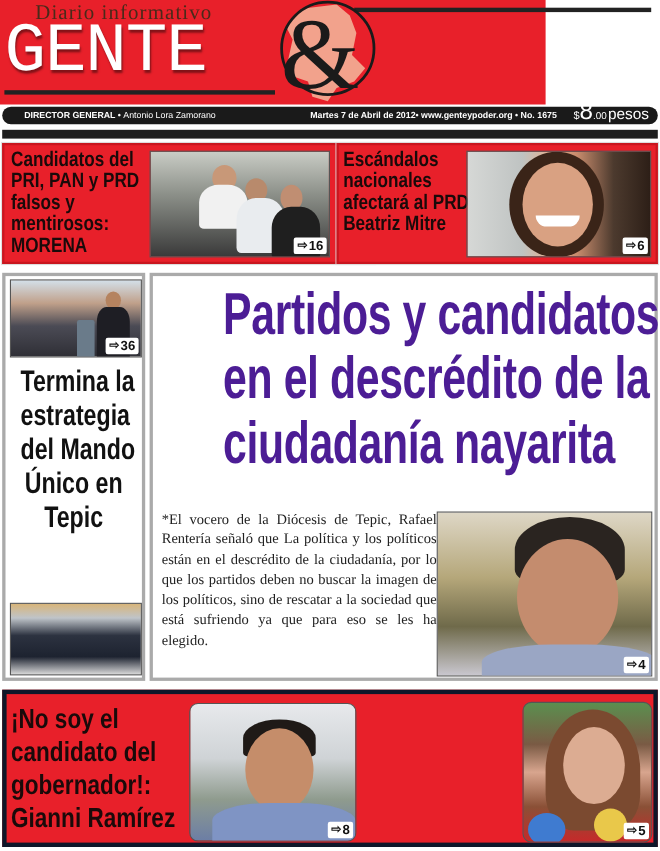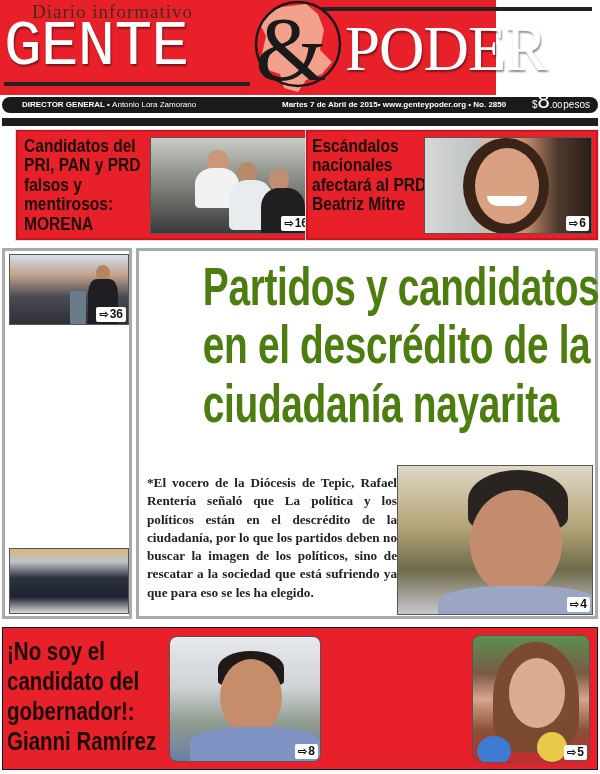--- a/index.html
+++ b/index.html
@@ -17,27 +17,27 @@
   .mast-emblem { position: absolute; left: 236px; top: 0px; width: 110px; height: 95px; }
 
   .infobar { position: absolute; left: 2px; top: 97px; width: 596px; height: 16px; background: #1a1a1a; border-radius: 8px; color: #fff; font-size: 8px; font-weight: bold; text-decoration: underline; }
   .info-director { position: absolute; left: 20px; top: 3px; }
   .info-director .name { font-weight: normal; }
   .info-date { position: absolute; left: 280px; top: 3px; }
   .info-price { position: absolute; right: 8px; top: -7px; color: #fff; font-weight: normal; display: flex; align-items: baseline; }
   .info-price .cur { font-size: 10px; }
   .info-price .big { font-size: 22px; line-height: 1; }
   .info-price .cents { font-size: 9px; }
-  .info-price .pesos { font-size: 10px; margin-left: 1px; }
+  .info-price .pesos { font-size: 14px; margin-left: 1px; }
 
   .darkbar { position: absolute; left: 2px; top: 118px; width: 596px; height: 8px; background: #1e1e1e; }
 
   
   .top-story { position: absolute; top: 130px; height: 110px; background: #e8202a; border: 2px solid #c9161f; box-shadow: 0 0 0 1px #ddd; }
-  .top-story.s1 { left: 16px; width: 339px; }
+  .top-story.s1 { left: 2px; width: 339px; }
   .top-story.s2 { left: 306px; width: 292px; }
   .hl-red { position: absolute; font-family: "Liberation Sans", sans-serif; font-weight: bold; color: #1a0a0a; line-height: 1.02; transform-origin: left top; }
   .s1 .hl-red { left: 6px; top: 4px; font-size: 19px; transform: scaleX(0.82); width: 160px; }
   .s2 .hl-red { left: 4px; top: 4px; font-size: 19px; transform: scaleX(0.82); width: 165px; }
 
   .photo { position: absolute; overflow: hidden; border: 1px solid #555; }
   .photo-tag { position: absolute; right: 2px; bottom: 2px; background: #fff; color: #111; font-weight: bold; font-size: 12px; padding: 0 3px; line-height: 15px; border-radius: 2px; display: flex; align-items: center; gap: 1px; }
   .photo-tag .arrow { font-size: 11px; }
 
   .s1 .photo { left: 132px; top: 5px; width: 164px; height: 97px; background: linear-gradient(180deg,#c9ccc5 0%,#8d918a 40%,#3a3a3a 100%); }
@@ -47,56 +47,55 @@
   .blob { position: absolute; border-radius: 50%; }
 
   
   .left-col { position: absolute; left: 2px; top: 248px; width: 130px; height: 371px; background: #fff; border: 3px solid #aaa; }
   .lc-photo-top { left: 4px; top: 3px; width: 120px; height: 71px; background: linear-gradient(180deg,#d3dfe8 0%,#c0a08a 30%,#4b4b55 60%,#2f2f36 100%); }
   .lc-headline { position: absolute; left: 0; top: 80px; width: 124px; text-align: center; font-weight: bold; font-size: 27px; line-height: 1.15; color: #111; }
   .lc-headline span.line { display: block; transform: scaleX(0.78); transform-origin: center; white-space: nowrap; }
   .lc-photo-bottom { left: 4px; top: 297px; width: 120px; height: 66px; background: linear-gradient(180deg,#d8b57a 0%,#bfc4c9 20%,#2c3240 45%,#1d2330 75%,#d9d9d9 100%); }
 
   .main-box { position: absolute; left: 136px; top: 248px; width: 462px; height: 371px; background: #fff; border: 3px solid #aaa; }
-  .main-headline { position: absolute; left: 0; top: 6px; width: 456px; text-align: right; font-weight: bold; color: #4d7c0f; font-size: 54px; line-height: 1.08; }
+  .main-headline { position: absolute; left: 0; top: 6px; width: 456px; text-align: right; font-weight: bold; color: #4c1d95; font-size: 54px; line-height: 1.08; }
   .main-headline span.line { display: block; transform: scaleX(0.72); transform-origin: center; white-space: nowrap; letter-spacing: -0.5px; }
-  .main-body { position: absolute; left: 8px; top: 212px; width: 250px; font-family: "Liberation Serif", serif; font-weight: bold; color: #222; font-size: 13.2px; line-height: 18.3px; text-align: justify; margin-top: 11px; }
+  .main-body { position: absolute; left: 8px; top: 212px; width: 250px; font-family: "Liberation Serif", serif; font-weight: normal; color: #222; font-size: 13.2px; line-height: 18.3px; text-align: justify; }
   .main-photo { left: 258px; top: 214px; width: 196px; height: 150px; background: linear-gradient(180deg,#ded7c6 0%,#b5a77a 40%,#6f6a4a 70%,#c9c7cf 100%); }
 
   
-  .bottom-band { position: absolute; left: 2px; top: 627px; width: 596px; height: 143px; background: #e8202a; border: 1px solid #0f172a; }
+  .bottom-band { position: absolute; left: 2px; top: 627px; width: 596px; height: 143px; background: #e8202a; border: 4px solid #0f172a; }
   .b1-headline { position: absolute; left: 4px; top: 8px; width: 160px; font-weight: bold; font-size: 25px; line-height: 1.2; color: #1a0a0a; }
   .b1-headline span.line { display: block; white-space: nowrap; transform: scaleX(0.82); transform-origin: left; }
   .b1-photo { left: 166px; top: 8px; width: 152px; height: 126px; border-radius: 8px; background: linear-gradient(180deg,#e7e9ec 0%,#cfd3d6 40%,#8f9b8e 70%,#6c7ea5 100%); }
   .b2-headline { position: absolute; left: 334px; top: 4px; width: 140px; font-weight: bold; font-size: 18px; line-height: 1.39; color: #1a0a0a; }
   .b2-headline span.line { display: block; white-space: nowrap; transform: scaleX(0.86); transform-origin: left; }
   .b2-photo { left: 469px; top: 7px; width: 118px; height: 128px; border-radius: 8px; background: linear-gradient(180deg,#5b8f4f 0%,#7a5a44 30%,#d8a58e 50%,#8a5036 75%,#c52a2a 100%); }
 </style>
 </head>
 <body>
 
 <div class="masthead">
   <div class="mast-rule-top"></div>
   <div class="mast-tagline-top">Diario informativo</div>
   <div class="mast-gente">GENTE</div>
   <svg class="mast-emblem" viewBox="0 0 110 95">
     <path d="M38 8 L70 4 L82 14 L88 30 L84 50 L96 62 L86 74 L70 80 L62 92 L48 88 L44 74 L32 70 L26 54 L30 36 L24 24 Z" fill="#f2a28c"></path>
     <circle cx="62" cy="44" r="42" fill="none" stroke="#1a1a1a" stroke-width="2.5"></circle>
     <text x="55" y="80" font-family="Liberation Serif, serif" font-size="92" fill="#1a1a1a" text-anchor="middle">&amp;</text>
   </svg>
-  <div class="mast-poder">PODER</div>
   <div class="mast-rule-bottom"></div>
 </div>
 
 <div class="infobar">
   <div class="info-director">
     <span>DIRECTOR GENERAL •</span>
     <span class="name">Antonio Lora Zamorano</span>
   </div>
-  <div class="info-date">Martes 7 de Abril  de 2015• www.genteypoder.org • No.  2850</div>
+  <div class="info-date">Martes 7 de Abril  de 2012• www.genteypoder.org • No.  1675</div>
   <div class="info-price">
     <span class="cur">$</span>
     <span class="big">8</span>
     <span class="cents">.00</span>
     <span class="pesos">pesos</span>
   </div>
 </div>
 <div class="darkbar"></div>
 
 <div class="top-story s1">
@@ -141,20 +140,27 @@
 <div class="left-col">
   <div class="photo lc-photo-top">
     <div class="blob" style="left:86px;top:10px;width:14px;height:16px;background:#b5835f;"></div>
     <div class="blob" style="left:78px;top:24px;width:30px;height:46px;background:#1e1e24;border-radius:30% 30% 0 0;"></div>
     <div class="blob" style="left:60px;top:36px;width:16px;height:34px;background:#6a7b8a;border-radius:2px;"></div>
     <div class="photo-tag">
       <span class="arrow">⇨</span>
       <span>36</span>
     </div>
   </div>
+  <div class="lc-headline">
+    <span class="line">Termina la</span>
+    <span class="line">estrategia</span>
+    <span class="line">del Mando</span>
+    <span class="line">Único en</span>
+    <span class="line">Tepic</span>
+  </div>
   <div class="photo lc-photo-bottom"></div>
 </div>
 
 <div class="main-box">
   <div class="main-headline">
     <span class="line">Partidos y candidatos</span>
     <span class="line">en el descrédito de la</span>
     <span class="line">ciudadanía nayarita</span>
   </div>
   <div class="main-body">*El vocero de la Diócesis de Tepic, Rafael Rentería señaló que La política y los políticos están en el descrédito de la ciudadanía, por lo que los partidos deben no buscar la imagen de los políticos, sino de rescatar a la sociedad que está sufriendo ya que para eso se les ha elegido.</div>

